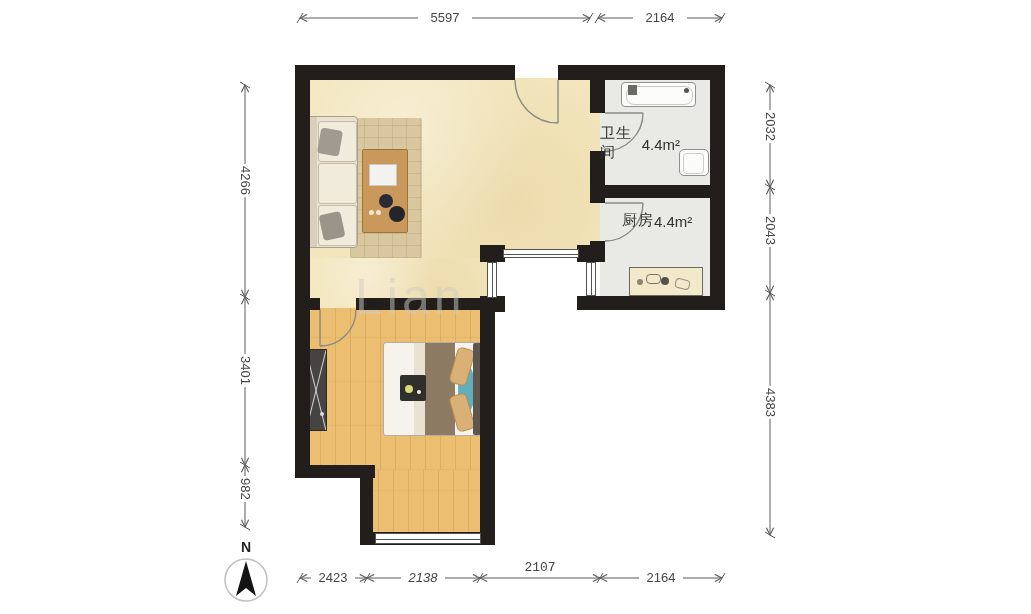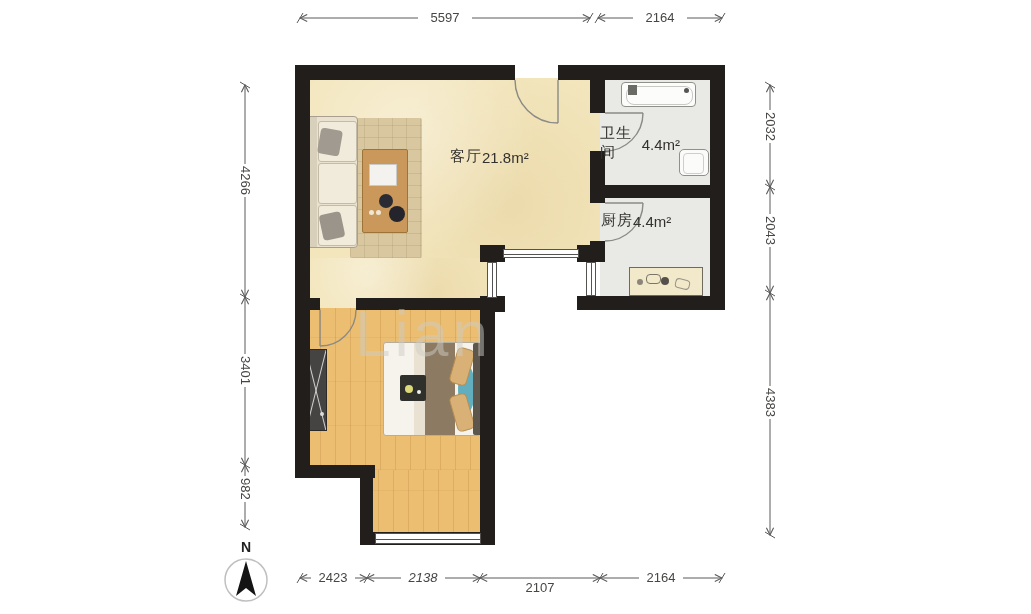--- a/index.html
+++ b/index.html
@@ -18,21 +18,21 @@
   .window{position:absolute;}
   
   .room-label{position:absolute;display:flex;flex-direction:row;align-items:center;z-index:6;color:#33322f;}
   .room-name{font-size:15px;letter-spacing:1px;}
   .room-area{font-size:15px;margin-top:3px;}
   .dim{position:absolute;z-index:6;font-size:13px;color:#474644;background:#ffffff;text-align:center;line-height:16px;}
   .dim-h{height:16px;}
   .dim-v{writing-mode:vertical-rl;width:16px;text-align:center;padding:2px 0;}
   .furn{position:absolute;z-index:2;box-sizing:border-box;}
   #overlay{position:absolute;left:0;top:0;z-index:5;pointer-events:none;}
-  .watermark{position:absolute;z-index:7;font-size:64px;color:rgba(205,203,196,.5);letter-spacing:4px;pointer-events:none;margin-top:29px;}
+  .watermark{position:absolute;z-index:7;font-size:50px;color:rgba(205,203,196,.5);letter-spacing:4px;pointer-events:none;}
   .compass-n{position:absolute;z-index:6;font-size:14px;color:#222;font-weight:bold;text-align:center;}
 </style>
 </head>
 <body>
 
 <div id="plan">
 
   <div class="abs floor-living" style="left:305px;top:78px;width:295px;height:180px;"></div>
   <div class="abs floor-living" style="left:305px;top:258px;width:185px;height:52px;"></div>
   <div class="abs floor-wood" style="left:305px;top:308px;width:185px;height:162px;"></div>
@@ -164,38 +164,34 @@
       <path d="M643,203 A38,38 0 0 1 605,241"></path>
       <path d="M320,310 L320,346"></path>
       <path d="M356,310 A36,36 0 0 1 320,346"></path>
     </g>
     <g>
       <circle cx="246" cy="580" r="21" fill="#ffffff" stroke="#c0c0c0" stroke-width="1.5"></circle>
       <path d="M246,561 L236,596 L246,588 L256,596 Z" fill="#141414"></path>
     </g>
   </svg>
 
-  <div class="room-label" style="left:450px;top:146px;width:105px;">
-    <span class="room-name">客厅</span>
-    <span class="room-area">21.8m²</span>
-  </div>
   <div class="room-label" style="left:600px;top:124px;width:80px;">
     <span class="room-name">卫生间</span>
     <span class="room-area">4.4m²</span>
   </div>
-  <div class="room-label" style="left:601px;top:210px;width:80px;">
+  <div class="room-label" style="left:622px;top:210px;width:80px;">
     <span class="room-name">厨房</span>
     <span class="room-area">4.4m²</span>
   </div>
 
   <span class="dim dim-h" style="left:418px;top:10px;width:54px;">5597</span>
   <span class="dim dim-h" style="left:633px;top:10px;width:54px;">2164</span>
   <span class="dim dim-h" style="left:311px;top:570px;width:44px;">2423</span>
   <span class="dim dim-h" style="left:401px;top:570px;width:44px;font-style:italic;">2138</span>
-  <span class="dim dim-h" style="left:518px;top:580px;width:44px;">2107</span>
+  <span class="dim dim-h" style="left:518px;top:560px;width:44px;font-family:Liberation Mono, monospace;">2107</span>
   <span class="dim dim-h" style="left:639px;top:570px;width:44px;">2164</span>
   <span class="dim dim-v" style="left:237px;top:164px;">4266</span>
   <span class="dim dim-v" style="left:237px;top:354px;">3401</span>
   <span class="dim dim-v" style="left:237px;top:476px;">982</span>
   <span class="dim dim-v" style="left:762px;top:110px;">2032</span>
   <span class="dim dim-v" style="left:762px;top:214px;">2043</span>
   <span class="dim dim-v" style="left:762px;top:386px;">4383</span>
 
   <span class="compass-n" style="left:238px;top:539px;width:16px;">N</span>
 

